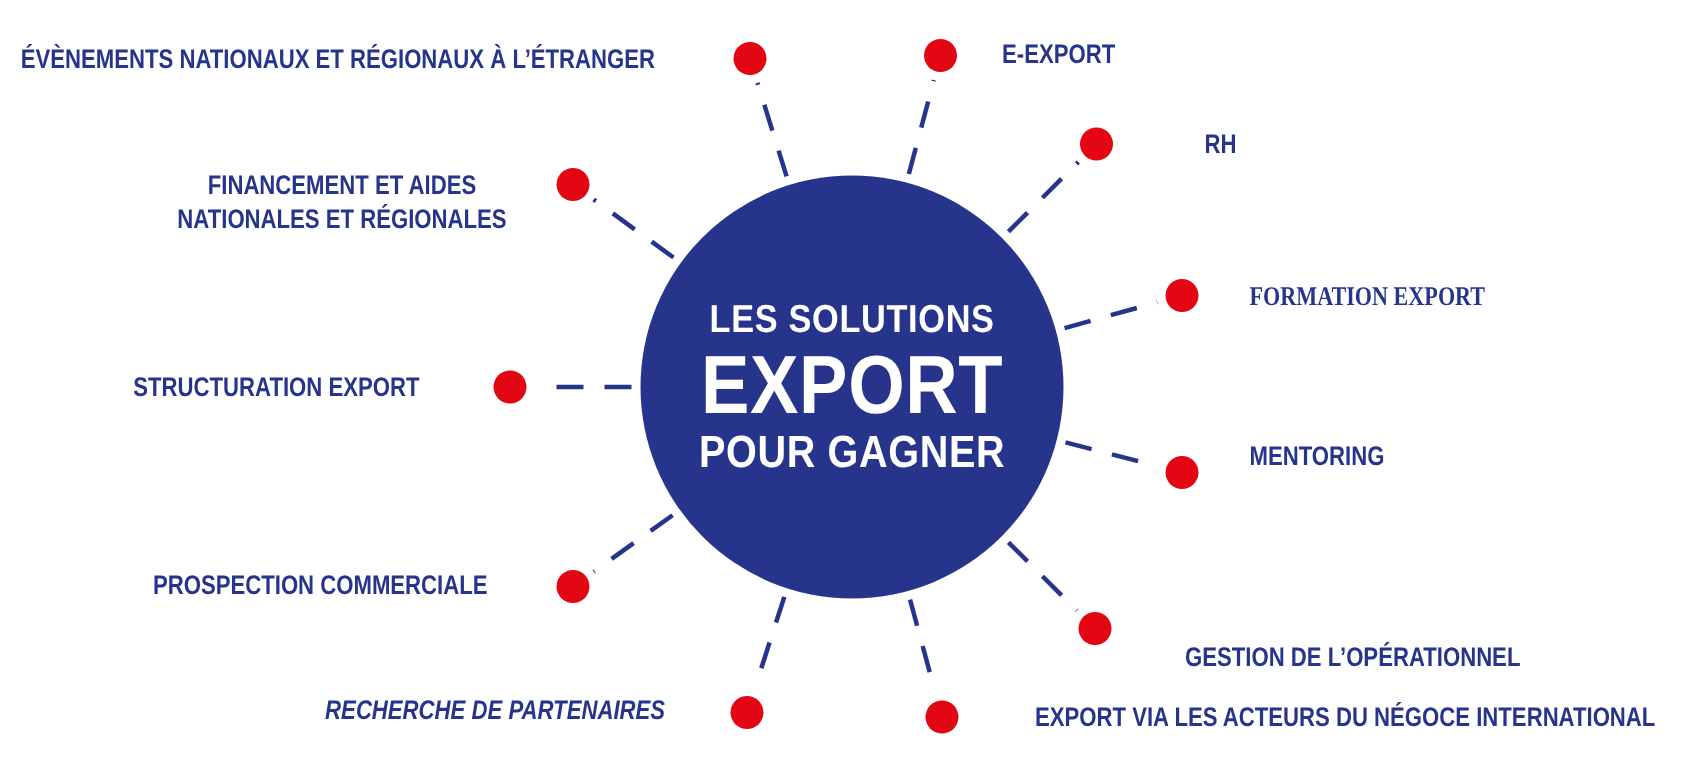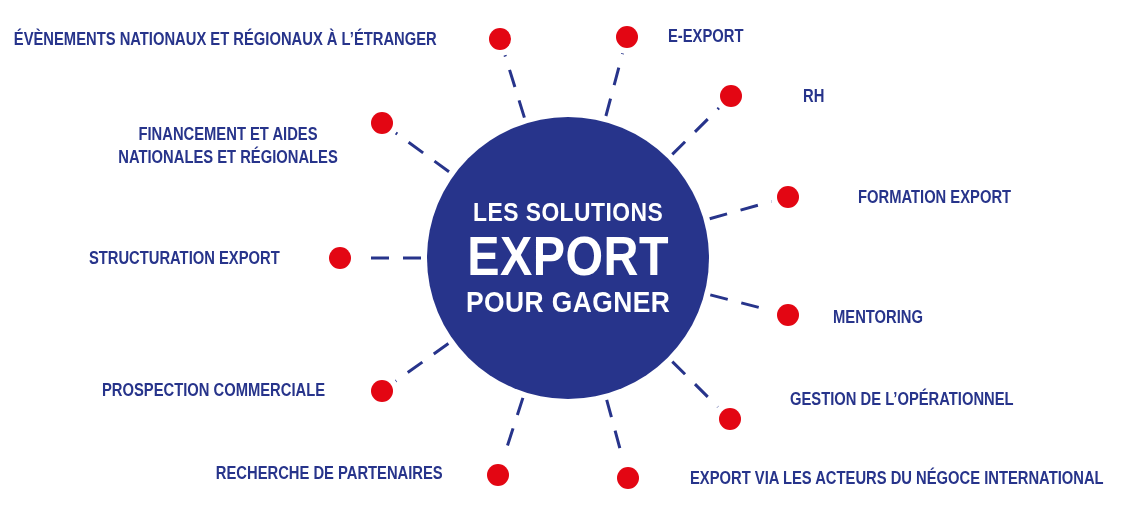--- a/index.html
+++ b/index.html
@@ -80,33 +80,33 @@
     </svg>
 
   <div id="nodes-layer">
       <div class="node-dot" style="left: 489px; top: 28px;"></div>
       <div class="node-label" style="top: 27.5px; right: 688px; text-align: right;"><span class="scale" style="transform-origin: 100% 50%;"><div>ÉVÈNEMENTS NATIONAUX ET RÉGIONAUX À L’ÉTRANGER</div></span></div>
       <div class="node-dot" style="left: 616px; top: 26px;"></div>
       <div class="node-label" style="top: 25px; left: 668px;"><span class="scale" style="transform-origin: 0px 50%;"><div>E-EXPORT</div></span></div>
       <div class="node-dot" style="left: 720px; top: 85px;"></div>
       <div class="node-label" style="top: 84.5px; left: 803px;"><span class="scale" style="transform-origin: 0px 50%;"><div>RH</div></span></div>
       <div class="node-dot" style="left: 371px; top: 112px;"></div>
-      <div class="node-label" style="top: 123px; left: 228px; transform: translateX(-50%); text-align: center;"><span class="scale" style="transform-origin: 50% 50%;"><div>FINANCEMENT ET AIDES</div><div>NATIONALES ET RÉGIONALES</div></span></div>
+      <div class="node-label" style="top: 112px; left: 228px; transform: translateX(-50%); text-align: center;"><span class="scale" style="transform-origin: 50% 50%;"><div>FINANCEMENT ET AIDES</div><div>NATIONALES ET RÉGIONALES</div></span></div>
       <div class="node-dot" style="left: 777px; top: 186px;"></div>
-      <div class="node-label" style="top: 185.5px; left: 858px;"><span class="scale" style="transform-origin: 0px 50%;"><div>FORMATION EXPORT</div></span></div>
+      <div class="node-label" style="top: 185.5px; left: 833px; font-family: Liberation Serif, serif;"><span class="scale" style="transform-origin: 0px 50%;"><div>FORMATION EXPORT</div></span></div>
       <div class="node-dot" style="left: 329px; top: 247px;"></div>
       <div class="node-label" style="top: 246.5px; right: 845px; text-align: left;"><span class="scale" style="transform-origin: 100% 50%;"><div>STRUCTURATION EXPORT</div></span></div>
       <div class="node-dot" style="left: 777px; top: 304px;"></div>
-      <div class="node-label" style="top: 306px; left: 833px;"><span class="scale" style="transform-origin: 0px 50%;"><div>MENTORING</div></span></div>
+      <div class="node-label" style="top: 293px; left: 833px;"><span class="scale" style="transform-origin: 0px 50%;"><div>MENTORING</div></span></div>
       <div class="node-dot" style="left: 371px; top: 380px;"></div>
       <div class="node-label" style="top: 378.5px; right: 800px; text-align: left;"><span class="scale" style="transform-origin: 100% 50%;"><div>PROSPECTION COMMERCIALE</div></span></div>
       <div class="node-dot" style="left: 719px; top: 408px;"></div>
-      <div class="node-label" style="top: 388px; left: 790px;"><span class="scale" style="transform-origin: 0px 50%;"><div>GESTION DE L’OPÉRATIONNEL</div></span></div>
+      <div class="node-label" style="top: 427px; left: 790px;"><span class="scale" style="transform-origin: 0px 50%;"><div>GESTION DE L’OPÉRATIONNEL</div></span></div>
       <div class="node-dot" style="left: 487px; top: 464px;"></div>
-      <div class="node-label" style="top: 461.5px; right: 682px; text-align: left;"><span class="scale" style="transform-origin: 100% 50%;"><div>RECHERCHE DE PARTENAIRES</div></span></div>
+      <div class="node-label" style="top: 461.5px; right: 682px; text-align: left; font-style: italic;"><span class="scale" style="transform-origin: 100% 50%;"><div>RECHERCHE DE PARTENAIRES</div></span></div>
       <div class="node-dot" style="left: 617px; top: 467px;"></div>
       <div class="node-label" style="top: 466.5px; left: 690px;"><span class="scale" style="transform-origin: 0px 50%;"><div>EXPORT VIA LES ACTEURS DU NÉGOCE INTERNATIONAL</div></span></div>
     </div>
 
   <div id="center-circle" style="left: 427px; top: 117px; width: 282px; height: 282px;">
     <div class="center-text">
       <div class="center-line-1">LES SOLUTIONS</div>
       <div class="center-line-2">EXPORT</div>
       <div class="center-line-3">POUR GAGNER</div>
     </div>

